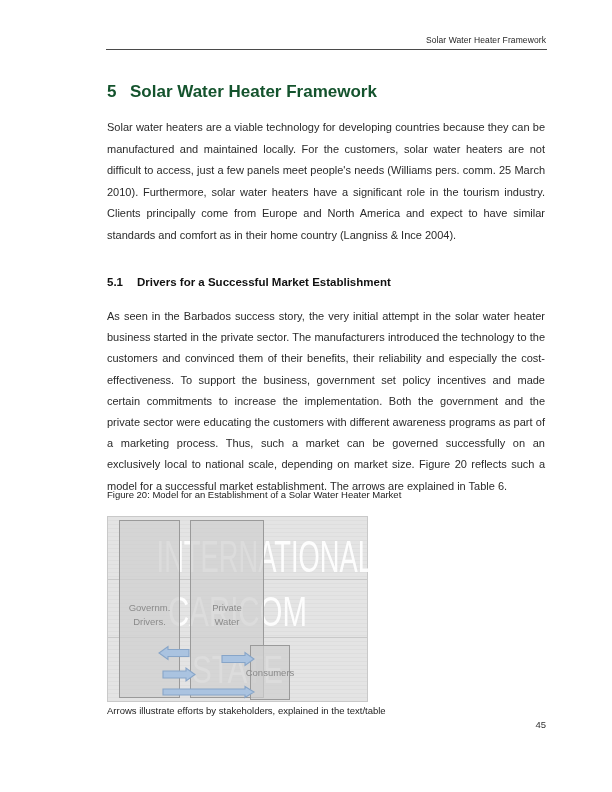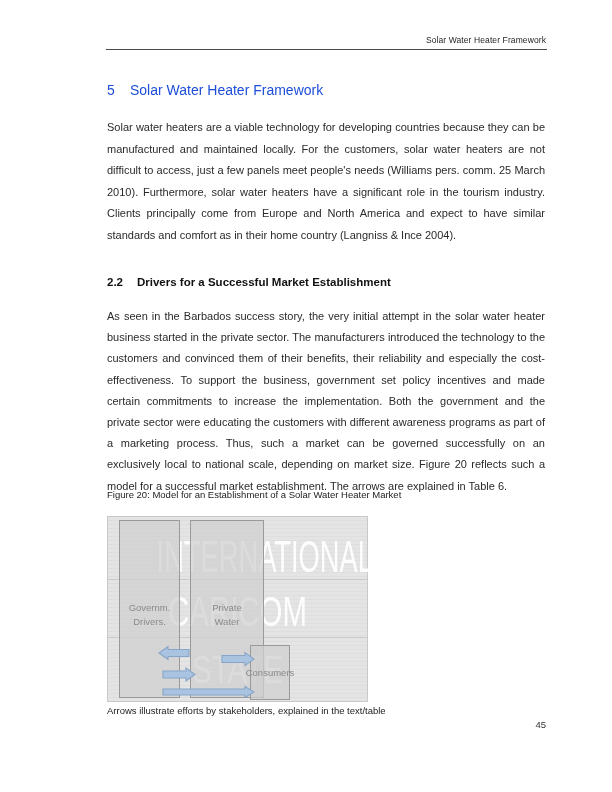--- a/index.html
+++ b/index.html
@@ -16,21 +16,21 @@
     position:absolute;top:35px;right:66px;
     font-size:8.5px;color:#1f1f1f;letter-spacing:0.1px;
   }
   .header-rule{
     position:absolute;top:49px;left:106px;width:441px;
     border-top:1px solid #4a4a4a;height:0;
   }
   
   .h-chapter{
     position:absolute;top:82px;left:107px;width:440px;
-    font-size:14px;font-weight:normal;color:#1d4ed8;
+    font-size:17px;font-weight:bold;color:#14532d;
   }
   .h-chapter .num{display:inline-block;min-width:23px;}
   .h-sub{
     position:absolute;top:276px;left:107px;width:440px;
     font-size:11.5px;font-weight:bold;color:#111;
   }
   .h-sub .num{display:inline-block;min-width:30px;}
   
   .para{
     position:absolute;left:107px;width:438px;
@@ -99,21 +99,21 @@
   <div class="running-header">Solar Water Heater Framework</div>
   <div class="header-rule"></div>
 
   <div class="h-chapter">
     <span class="num">5</span><span>Solar Water Heater Framework</span>
   </div>
 
   <div class="para para1">Solar water heaters are a viable technology for developing countries because they can be manufactured and maintained locally. For the customers, solar water heaters are not difficult to access, just a few panels meet people's needs (Williams pers. comm. 25 March 2010). Furthermore, solar water heaters have a significant role in the tourism industry. Clients principally come from Europe and North America and expect to have similar standards and comfort as in their home country (Langniss &amp; Ince 2004).</div>
 
   <div class="h-sub">
-    <span class="num">2.2</span><span>Drivers for a Successful Market Establishment</span>
+    <span class="num">5.1</span><span>Drivers for a Successful Market Establishment</span>
   </div>
 
   <div class="para para2">As seen in the Barbados success story, the very initial attempt in the solar water heater business started in the private sector. The manufacturers introduced the technology to the customers and convinced them of their benefits, their reliability and especially the cost-effectiveness. To support the business, government set policy incentives and made certain commitments to increase the implementation. Both the government and the private sector were educating the customers with different awareness programs as part of a marketing process. Thus, such a market can be governed successfully on an exclusively local to national scale, depending on market size. Figure 20 reflects such a model for a successful market establishment. The arrows are explained in Table 6.</div>
 
   <div class="fig-caption">Figure 20: Model for an Establishment of a Solar Water Heater Market</div>
 
   <div class="figure">
     <div class="fig-level level-1"></div>
     <div class="fig-level level-2"></div>
     <div class="fig-level level-3"></div>

